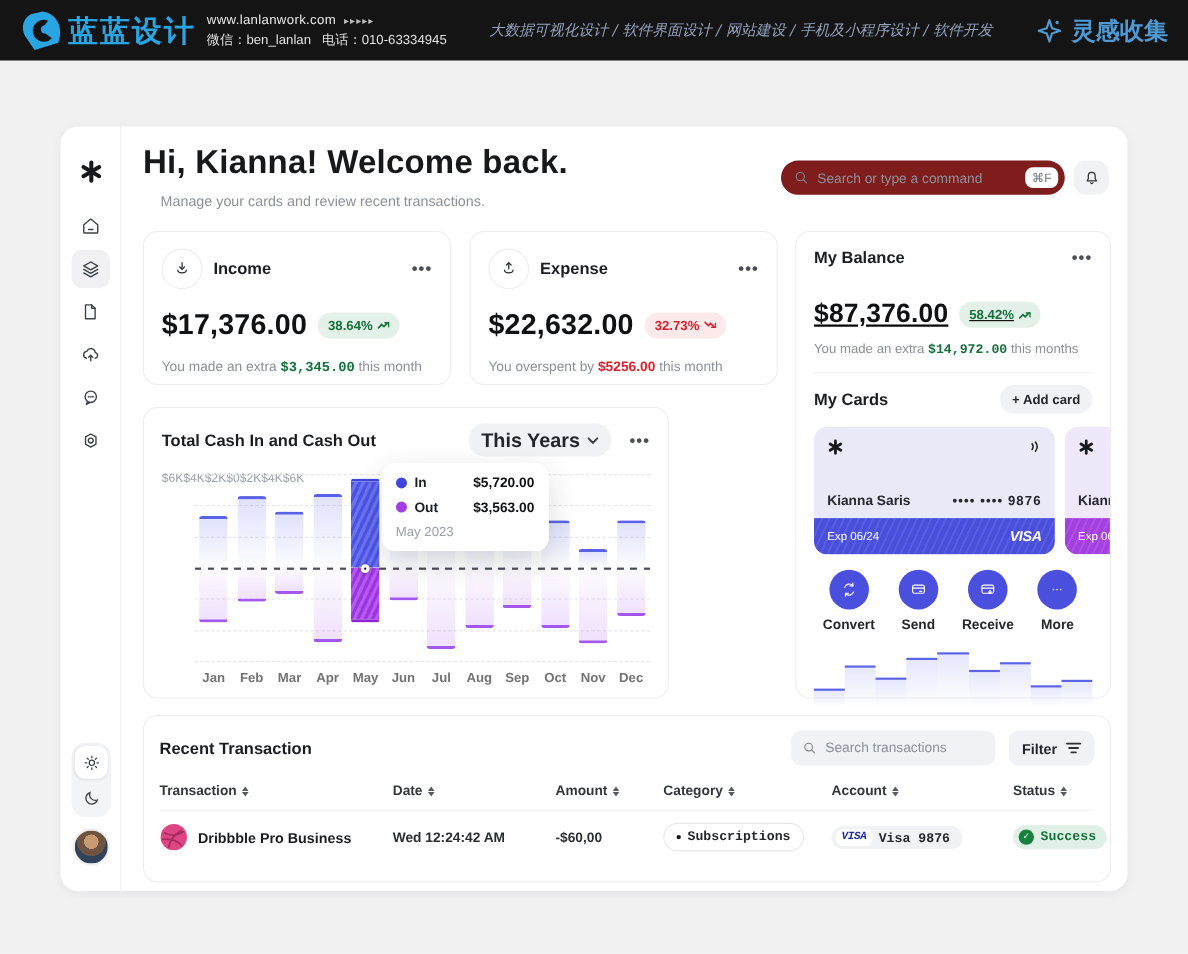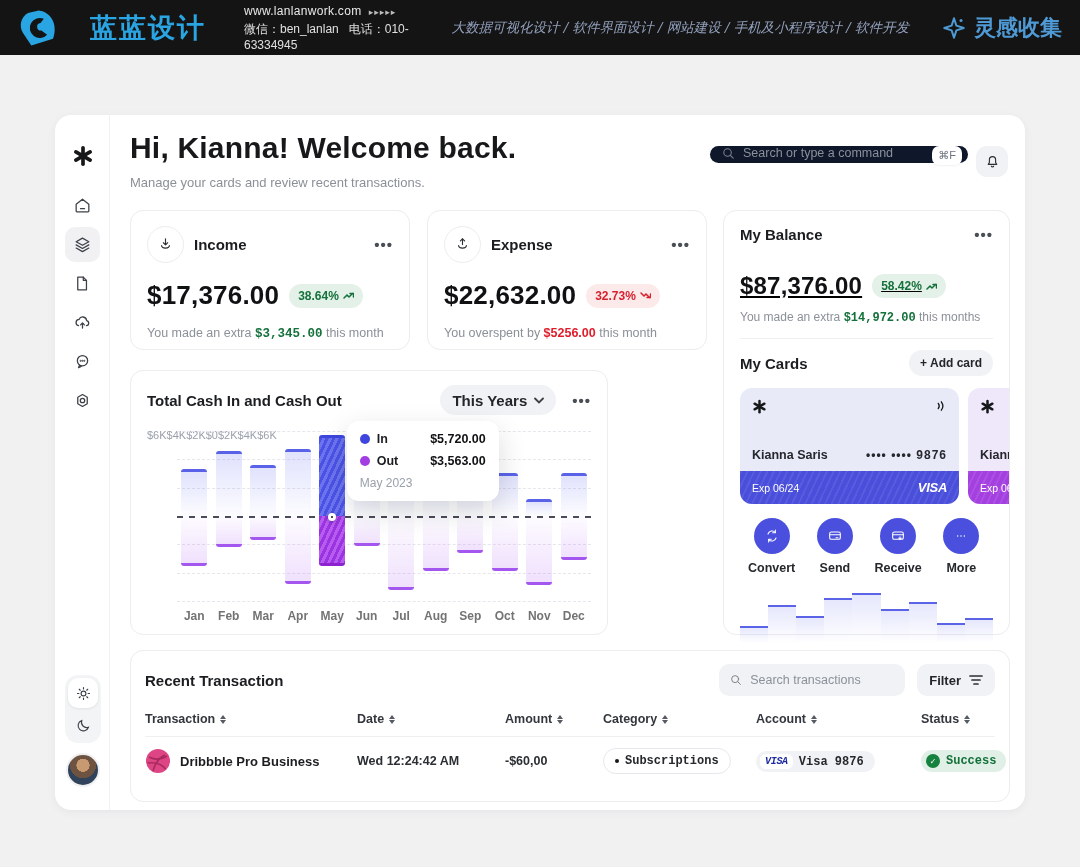--- a/index.html
+++ b/index.html
@@ -1,21 +1,21 @@
 <!DOCTYPE html>
 <html><head>
 <meta charset="utf-8">
 <style>
   * { margin:0; padding:0; box-sizing:border-box; }
   html,body { width:1080px; height:867px; }
   body { font-family:"Liberation Sans", sans-serif; background:#f1f1f2; position:relative; overflow:hidden; }
   .stage { position:absolute; inset:0; width:1080px; height:867px; }
 
   
-  .banner { position:absolute; left:0; top:0; width:1080px; height:55px; background:#141414; display:flex; align-items:center; padding:0 18px; gap:32px; }
+  .banner { position:absolute; left:0; top:0; width:1080px; height:55px; background:#141414; display:flex; align-items:center; padding:0 18px; gap:4px; }
   .brand-mark { width:40px; height:40px; flex:0 0 auto; }
   .brand-text { color:#29a5e3; font-size:27px; font-weight:800; letter-spacing:2px; white-space:nowrap; }
   .banner-contact { display:flex; flex-direction:column; gap:3px; margin-left:6px; }
   .banner-contact .line1 { color:#e8e8e8; font-size:12px; letter-spacing:.3px; }
   .banner-contact .line1 .arrows { color:#bdbdbd; font-size:9px; letter-spacing:1px; }
   .banner-contact .line2 { color:#e0e0e0; font-size:12px; }
   .banner-services { flex:1; text-align:center; color:#93a1bd; font-size:13.5px; font-style:italic; font-family:"DejaVu Serif", serif; white-space:nowrap; }
   .banner-collect { display:flex; align-items:center; gap:7px; color:#4f9ad5; font-family:"DejaVu Serif", serif; font-weight:700; font-size:22px; white-space:nowrap; }
 
   
@@ -30,22 +30,22 @@
   .nav-btn svg { width:19px; height:19px; stroke:#3c4047; stroke-width:1.6; fill:none; stroke-linecap:round; stroke-linejoin:round; }
   .theme-toggle { position:absolute; left:10px; top:560px; width:36px; background:#f3f4f6; border-radius:13px; padding:3px; display:flex; flex-direction:column; gap:2px; }
   .theme-btn { width:30px; height:30px; border-radius:10px; display:flex; align-items:center; justify-content:center; cursor:pointer; }
   .theme-btn.active { background:#ffffff; box-shadow:0 1px 3px rgba(0,0,0,.08); }
   .theme-btn svg { width:17px; height:17px; stroke:#3c4047; stroke-width:1.6; fill:none; stroke-linecap:round; }
   .avatar { position:absolute; left:11px; top:638px; width:34px; height:34px; border-radius:50%;
     background:radial-gradient(circle at 50% 34%, #c79a72 0 26%, #6e5340 27% 52%, #31435a 53% 100%); border:2px solid #f0f0f2; }
 
   
   .page-title { position:absolute; left:75px; top:16px; font-size:30px; font-weight:600; color:#17181a; letter-spacing:.2px; }
-  .page-subtitle { position:absolute; left:75px; top:60px; font-size:13px; color:#8b9098; }
-  .search-pill { position:absolute; left:655px; top:31px; width:258px; height:17px; background:#0f172a; border-radius:16px; display:flex; align-items:flex-start; padding:0 6px 0 11px; gap:7px; }
+  .page-subtitle { position:absolute; left:91px; top:60px; font-size:13px; color:#8b9098; }
+  .search-pill { position:absolute; left:655px; top:31px; width:258px; height:31px; background:#7f1d1d; border-radius:16px; display:flex; align-items:center; padding:0 6px 0 11px; gap:7px; }
   .search-pill svg { width:15px; height:15px; stroke:#7c828c; stroke-width:1.7; fill:none; stroke-linecap:round; }
   .search-placeholder { flex:1; font-size:12.5px; color:#8b919b; }
   .kbd-badge { background:#ffffff; border-radius:7px; padding:3px 6px; font-size:11px; color:#6f7680; box-shadow:0 1px 2px rgba(0,0,0,.06); }
   .bell-btn { position:absolute; left:921px; top:31px; width:32px; height:31px; background:#f1f2f5; border-radius:11px; display:flex; align-items:center; justify-content:center; cursor:pointer; }
   .bell-btn svg { width:17px; height:17px; stroke:#2c2f34; stroke-width:1.6; fill:none; stroke-linecap:round; stroke-linejoin:round; }
 
   
   .card { position:absolute; background:#fff; border:1px solid #ededf0; border-radius:13px; }
 
   
@@ -92,21 +92,21 @@
 
   .mini-chart { margin-top:16px; height:52px; display:flex; align-items:flex-end; }
   .mini-step { flex:1; border-top:2.5px solid #5b63e6; background:linear-gradient(180deg, rgba(99,108,235,.16), rgba(99,108,235,0)); }
   .mini-labels { display:flex; margin-top:7px; }
   .mini-labels span { flex:1; text-align:center; font-size:11.5px; color:#8b9098; }
 
   
   .chart-card { padding:14px 16px; }
   .chart-head { display:flex; align-items:center; }
   .chart-title { font-size:15px; font-weight:700; color:#1b1d20; }
-  .period-chip { margin-left:auto; background:#f1f2f5; border-radius:16px; height:30px; padding:0 12px; display:flex; align-items:center; gap:7px; font-size:15px; font-weight:600; color:#23262b; cursor:pointer; }
+  .period-chip { margin-left:auto; background:#f1f2f5; border-radius:16px; height:30px; padding:0 12px; display:flex; align-items:center; gap:7px; font-size:18px; font-weight:600; color:#23262b; cursor:pointer; }
   .period-chip svg { width:10px; height:7px; stroke:#3c4047; stroke-width:1.8; fill:none; stroke-linecap:round; }
   .chart-head .dots { margin-left:16px; }
   .chart-body { display:flex; margin-top:16px; }
   .y-axis { width:30px; height:170px; display:flex; flex-direction:row; justify-content:space-between; }
   .y-axis span { font-size:11px; color:#9aa0ab; line-height:1; transform:translateY(-1px); }
   .plot { position:relative; flex:1; height:170px; }
   .grid-line { position:absolute; left:0; right:0; height:0; border-top:1px dashed #e6e6ec; }
   .grid-line.zero { border:none; height:2px; background-image:repeating-linear-gradient(90deg,#474c55 0 6px, transparent 6px 12px); }
   .slots { position:absolute; inset:0; display:flex; }
   .slot { position:relative; flex:1; }

